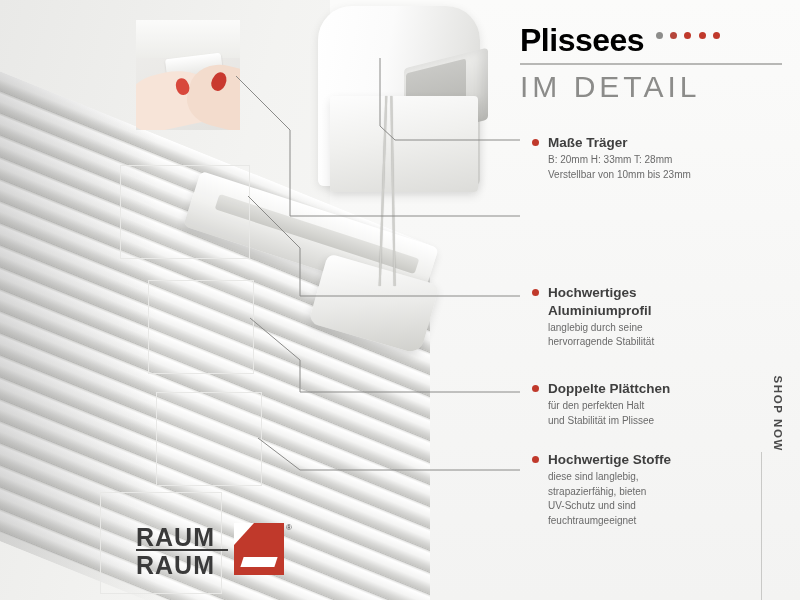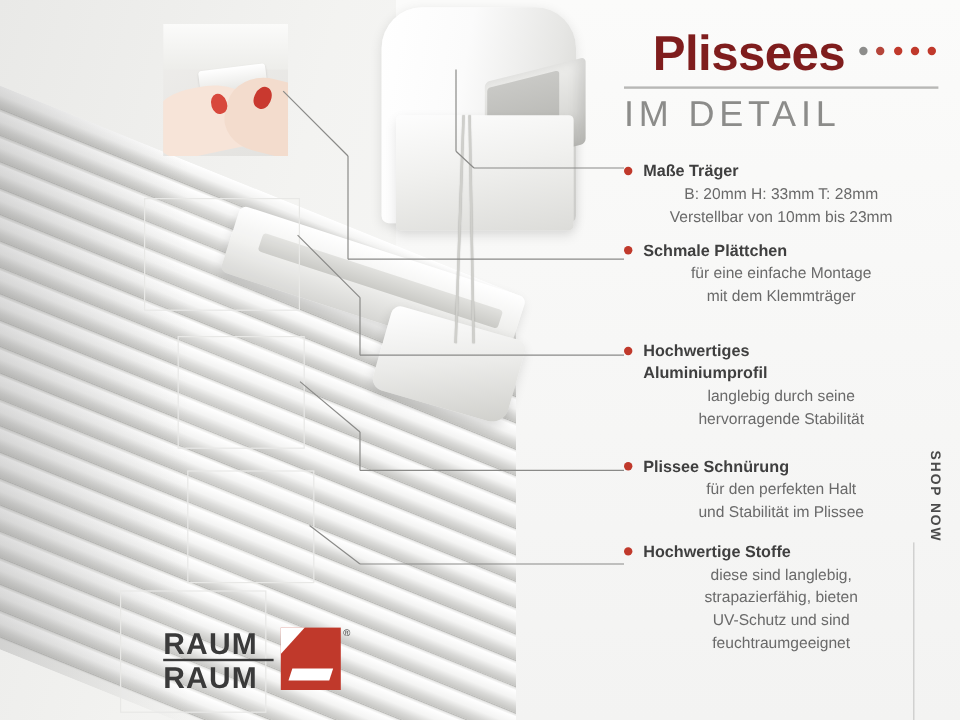--- a/index.html
+++ b/index.html
@@ -225,27 +225,26 @@
   }
 
   
   .title-wrap {
     position: absolute;
     left: 520px;
     top: 24px;
     width: 262px;
   }
   .title-main {
-    font-size: 41px;
+    font-size: 32px;
     font-weight: bold;
-    color: #7f1d1d;
+    color: #000000;
     letter-spacing: -0.5px;
     line-height: 1;
     display: inline-block;
-    margin-left: 24px;
   }
   .dots {
     display: inline-block;
     margin-left: 4px;
     vertical-align: 12px;
   }
   .dot {
     display: inline-block;
     width: 7px; height: 7px;
     border-radius: 50%;
@@ -263,42 +262,42 @@
     letter-spacing: 4px;
     font-weight: normal;
     text-align: left;
     width: 262px;
   }
 
   
   .anno {
     position: absolute;
     width: 230px;
+    margin-left: 12px;
   }
   .anno-bullet {
     position: absolute;
     left: -16px;
     top: 5px;
     width: 7px;
     height: 7px;
     border-radius: 50%;
     background: #c0392b;
   }
   .anno-title {
     font-size: 13.5px;
     font-weight: bold;
     color: #3f3f3f;
     line-height: 1.32;
   }
   .anno-body {
-    font-size: 13px;
+    font-size: 10px;
     color: #6a6a6a;
     line-height: 1.38;
     margin-top: 1px;
-    text-align: center;
   }
 
   .a1 { left: 536px; top: 134px; }
   .a2 { left: 536px; top: 200px; }
   .a3 { left: 536px; top: 284px; }
   .a4 { left: 536px; top: 380px; }
   .a5 { left: 536px; top: 451px; }
 
   
   .logo {
@@ -477,38 +476,32 @@
     <div class="title-sub">IM DETAIL</div>
   </div>
 
   <div class="anno a1">
     <span class="anno-bullet"></span>
     <div class="anno-title">Maße Träger</div>
     <div class="anno-body">B: 20mm H: 33mm T: 28mm</div>
     <div class="anno-body">Verstellbar von 10mm bis 23mm</div>
   </div>
 
-  <div class="anno a2">
-    <span class="anno-bullet"></span>
-    <div class="anno-title">Schmale Plättchen</div>
-    <div class="anno-body">für eine einfache Montage</div>
-    <div class="anno-body">mit dem Klemmträger</div>
-  </div>
 
   <div class="anno a3">
     <span class="anno-bullet"></span>
     <div class="anno-title" style="white-space:pre-line">Hochwertiges
 Aluminiumprofil</div>
     <div class="anno-body">langlebig durch seine</div>
     <div class="anno-body">hervorragende Stabilität</div>
   </div>
 
   <div class="anno a4">
     <span class="anno-bullet"></span>
-    <div class="anno-title">Plissee Schnürung</div>
+    <div class="anno-title">Doppelte Plättchen</div>
     <div class="anno-body">für den perfekten Halt</div>
     <div class="anno-body">und Stabilität im Plissee</div>
   </div>
 
   <div class="anno a5">
     <span class="anno-bullet"></span>
     <div class="anno-title">Hochwertige Stoffe</div>
     <div class="anno-body">diese sind langlebig,</div>
     <div class="anno-body">strapazierfähig, bieten</div>
     <div class="anno-body">UV-Schutz und sind</div>

